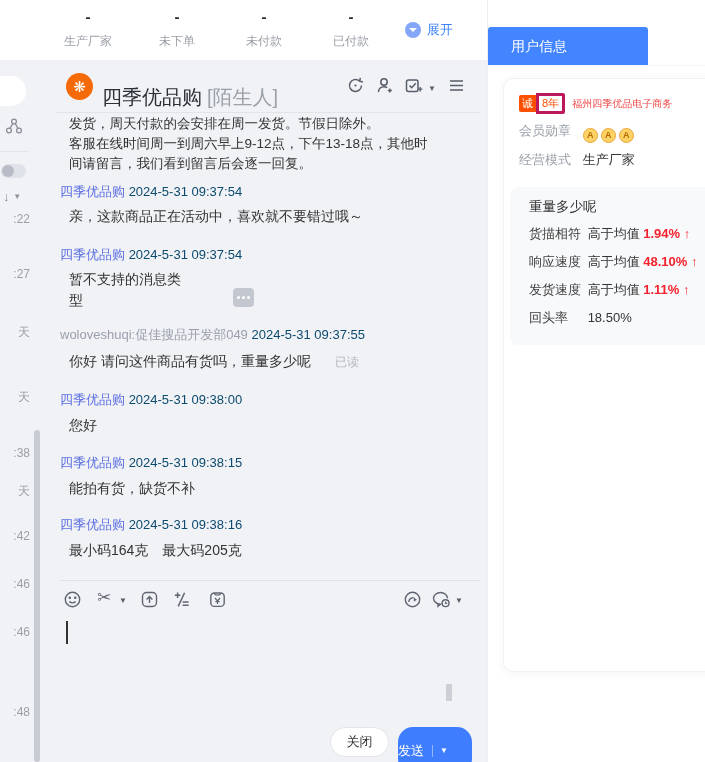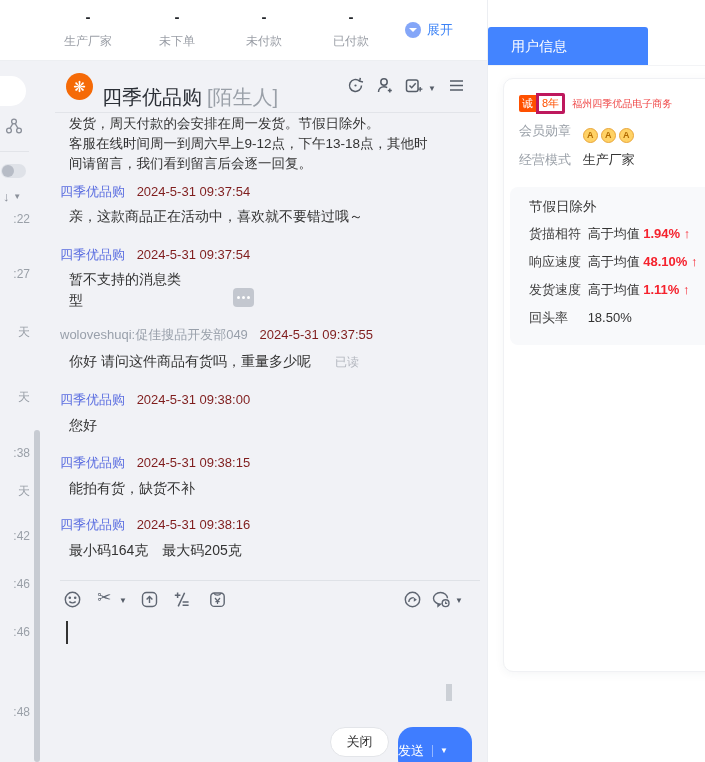--- a/index.html
+++ b/index.html
@@ -40,21 +40,21 @@
   .hicon { position:absolute; top:15px; color:#565d68; cursor:pointer; }
   .hicon svg { display:block; }
   .caret-sm { position:absolute; top:23px; font-size:8px; color:#565d68; cursor:pointer; }
   .chat-hdiv { position:absolute; left:14px; top:51px; width:425px; height:1px; background:#e2e4e9; }
 
   .msg { position:absolute; left:19px; color:#333; font-size:13.5px; line-height:20px;margin-left:9px; }
   .preline { white-space:pre-line; }
   .meta { position:absolute; left:19px; font-size:13px; white-space:nowrap; }
   .meta .who { color:#5b6ee0; }
   .meta .who.buyer { color:#99a0ab; }
-  .meta .t { color:#7f1d1d; margin-left:8px; }
+  .meta .t { color:#0c4a6e; margin-left:0; }
   .readmark { font-size:12px; color:#b2b6be; margin-left:24px; }
   .morechip { position:absolute; left:192px; top:227px; width:21px; height:19px; border-radius:4px; background:#c3c7cf; display:flex; align-items:center; justify-content:center; gap:2px; cursor:pointer; }
   .morechip i { width:3px; height:3px; border-radius:50%; background:#fff; }
 
   .chat-div2 { position:absolute; left:19px; top:519px; width:420px; height:1px; background:#dfe2e7; }
   .ticon { position:absolute; top:529px; color:#5f6672; cursor:pointer; }
   .ticon svg { display:block; }
   .scissor-glyph { font-size:17px; line-height:19px; }
   .cursorbar { position:absolute; left:25px; top:560px; width:1.5px; height:23px; background:#333; animation:blink 1s steps(1) infinite; }
   @keyframes blink { 50% { opacity:0; } }
@@ -307,21 +307,21 @@
           <span class="medal">A</span>
           <span class="medal">A</span>
           <span class="medal">A</span>
         </span>
       </div>
       <div class="inforow" style="top:72px">
         <span class="lbl">经营模式</span>
         <span class="val">生产厂家</span>
       </div>
       <div class="compcard">
-        <div class="comp-title">节假日除外</div>
+        <div class="comp-title">重量多少呢</div>
         <div class="comprow" style="top:38px">
           <span class="cl">货描相符</span>
           <span class="pre">高于均值</span>
           <span class="rv">1.94%</span>
           <span class="arrow">↑</span>
         </div>
         <div class="comprow" style="top:66px">
           <span class="cl">响应速度</span>
           <span class="pre">高于均值</span>
           <span class="rv">48.10%</span>

